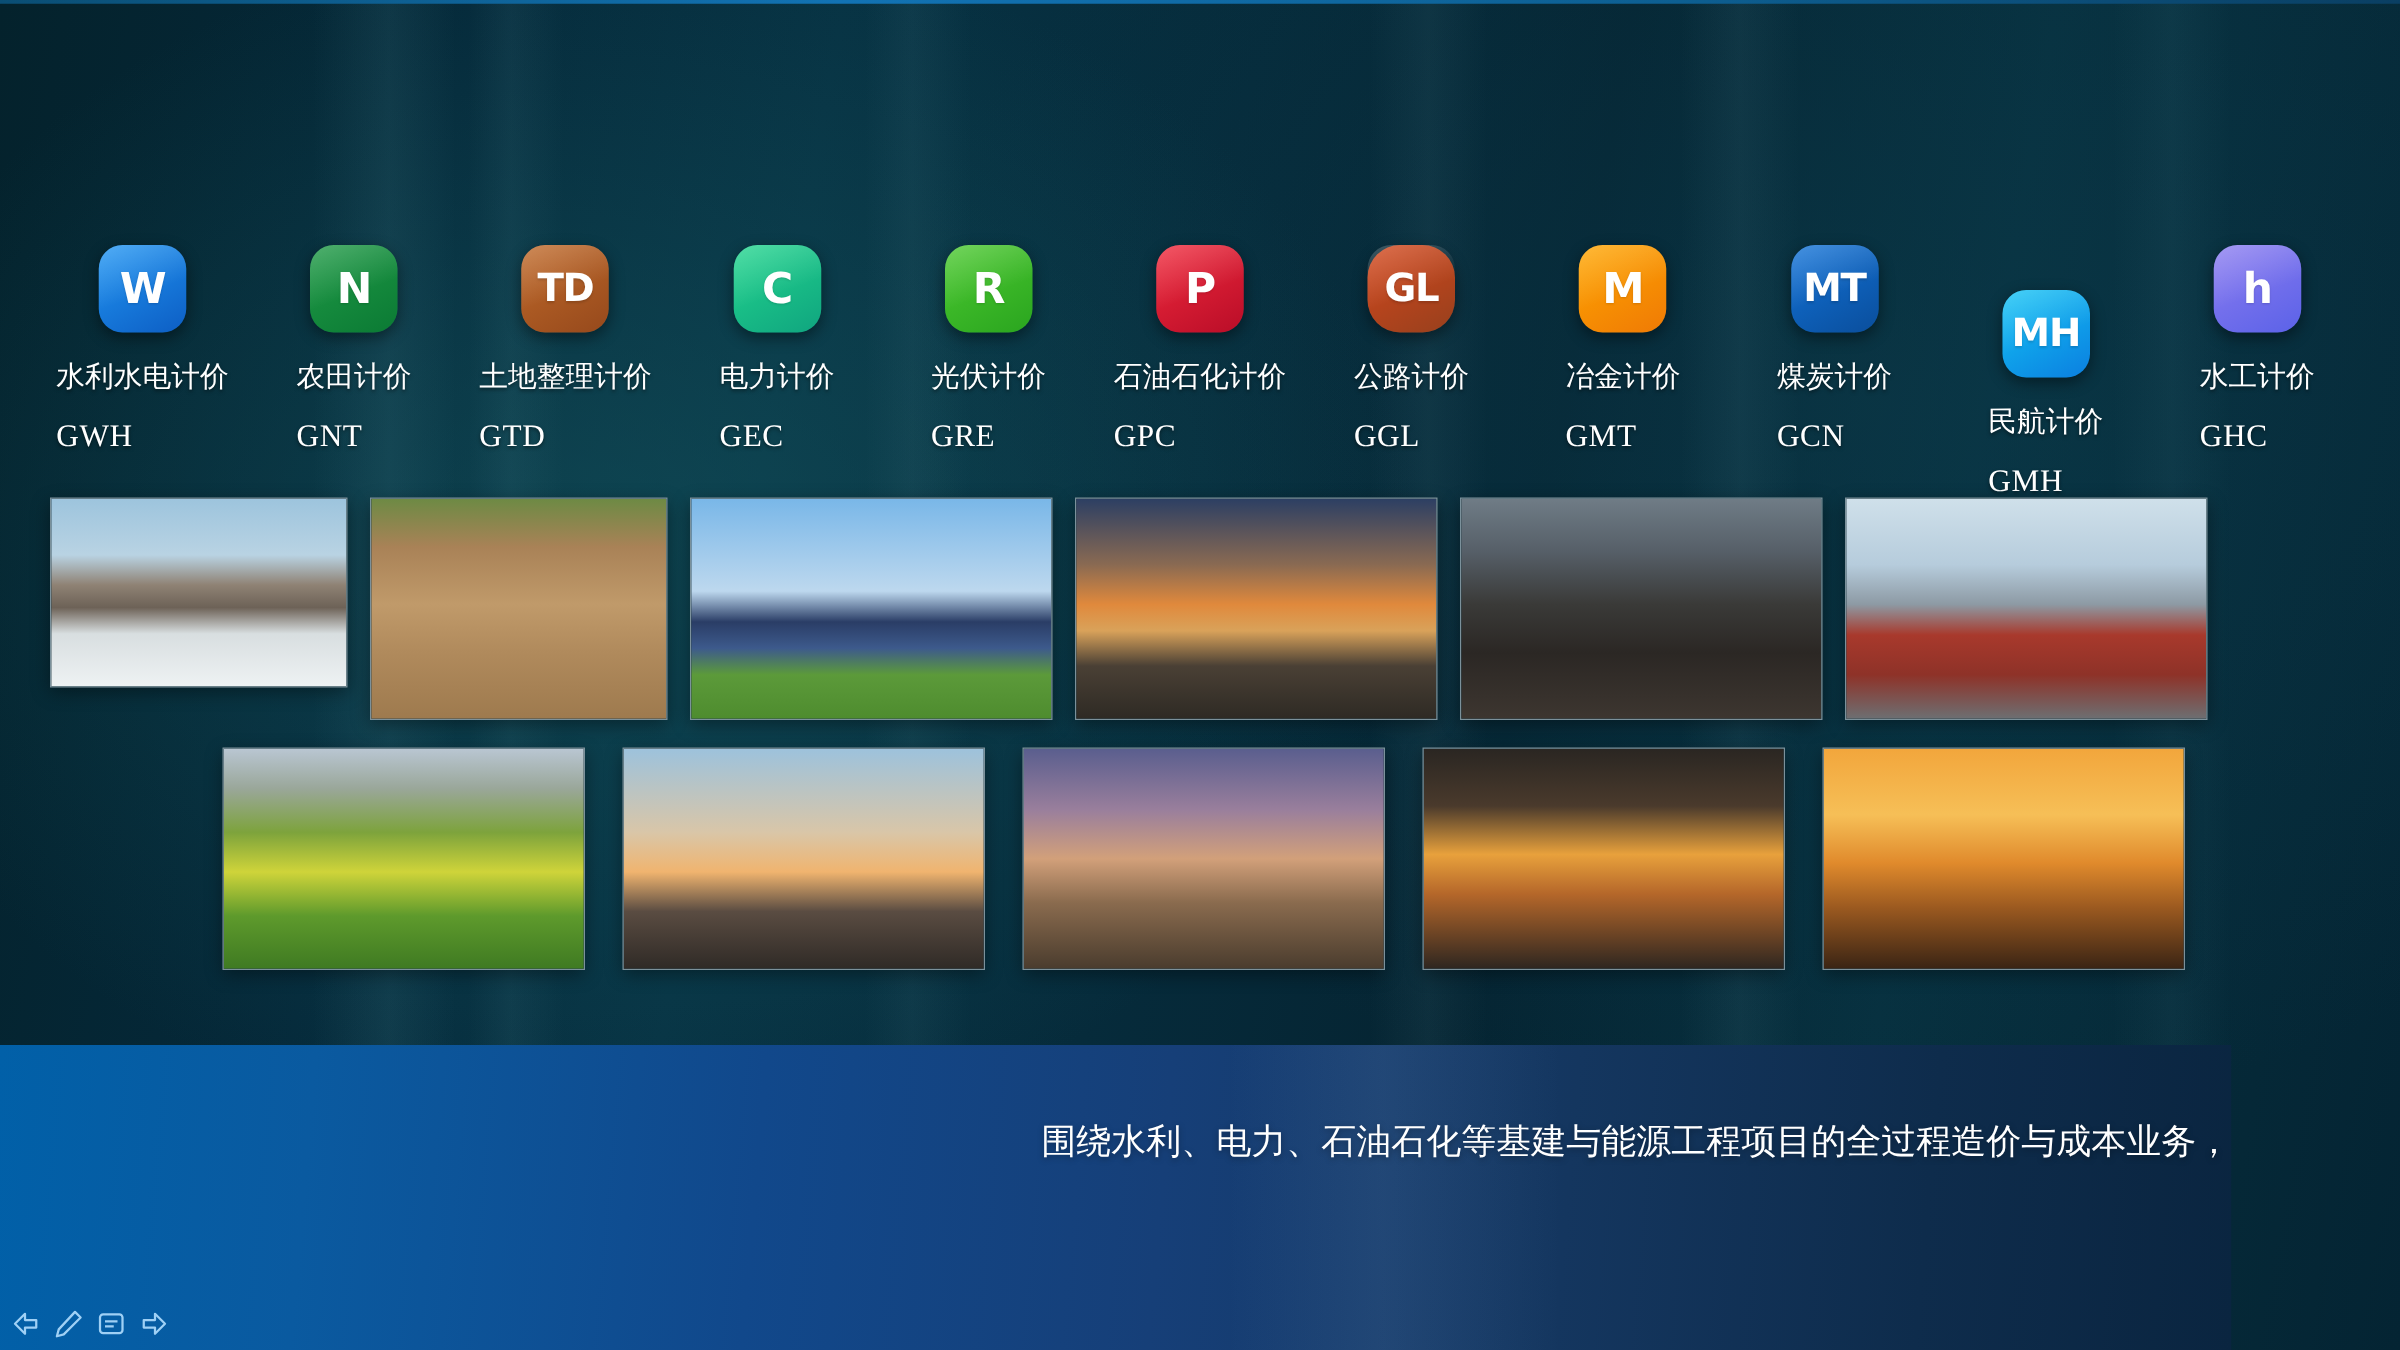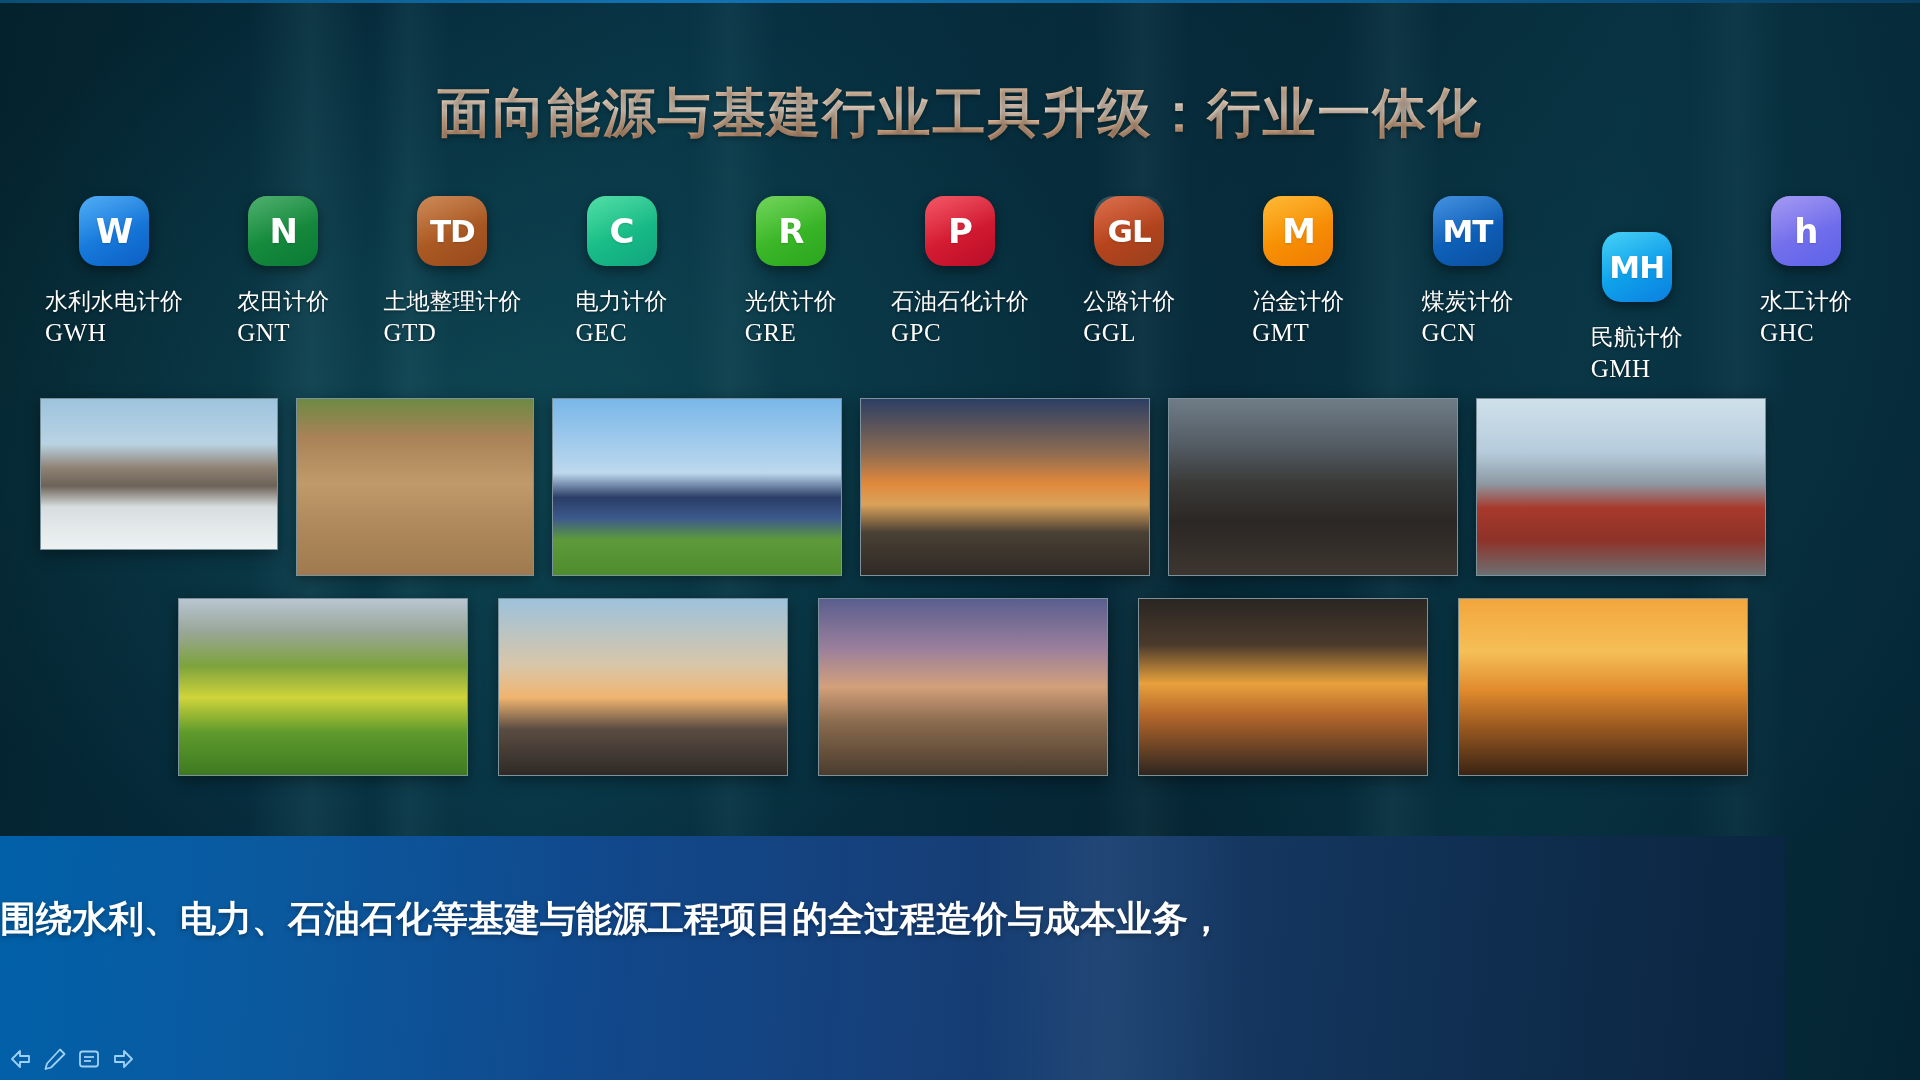--- a/index.html
+++ b/index.html
@@ -58,60 +58,59 @@
     position:relative;
   }
   .ico span{ position:relative; z-index:2; line-height:1;
     text-shadow:0 1px 2px rgba(0,0,0,.15); }
   .ico::after{ content:""; position:absolute; inset:0; border-radius:19px;
     background:linear-gradient(160deg,rgba(255,255,255,.22),rgba(255,255,255,0) 55%); }
   .ico.w span,.ico.h span{ font-size:34px; }
   .plabel{ margin-top:22px; text-align:left; color:#ffffff;
     font-size:23px; line-height:1.18; text-shadow:0 1px 3px rgba(0,0,0,.5);
     font-family:Liberation Serif, serif; white-space:nowrap;}
-  .pcode{ display:block; font-size:25px; margin-top:3px; letter-spacing:.5px; }
+  .pcode{ display:block; font-size:25px; margin-top:20px; letter-spacing:.5px; }
 
   
   .prow{ position:absolute; display:flex; }
   #row1{ top:398px; left:40px; gap:18px; }
   #row2{ top:598px; left:178px; gap:30px; }
   .photo{
     border:1px solid rgba(205,225,235,.55);
     box-shadow:0 4px 14px rgba(0,0,0,.4);
     position:relative; overflow:hidden; background:#17303a;
   }
   .photo .sky{ position:absolute; inset:0; }
 
   
   #banner{
     position:absolute; left:0; top:836px; width:1785px; height:244px;
     background:linear-gradient(95deg,#0160a8 0%,#0a5aa0 14%,#11488b 34%,#163f78 52%,#14365f 70%,#0e2c4c 86%,#0a2540 100%);
   }
   #banner .shine{ position:absolute; inset:0;
     background:linear-gradient(90deg,rgba(255,255,255,0) 55%,rgba(160,200,235,.09) 62%,rgba(255,255,255,0) 70%);}
-  #btext{ position:absolute; left:0; top:890px; width:1785px; text-align:left;
+  #btext{ position:absolute; left:0; top:890px; width:1785px; text-align:right;
     font-family:"DejaVu Sans","Liberation Sans",sans-serif;
-    font-size:36px; font-weight:bold; color:#ffffff; line-height:1.62;
+    font-size:28px; font-weight:normal; color:#ffffff; line-height:1.62;
     text-shadow:0 2px 5px rgba(0,0,0,.35); }
   #btext .hl{ color:#f3c96f; }
 
   
   #toolbar{ position:absolute; left:8px; bottom:8px; display:flex;
     align-items:center; gap:8px; }
   #toolbar .tb{ width:26px; height:26px; display:flex; align-items:center;
     justify-content:center; cursor:pointer; }
 </style>
 </head>
 <body>
 
 <div id="slide">
   <div id="streaks"></div>
   <div id="topline"></div>
 
-  <h1 id="title">面向能源与基建行业工具升级：行业一体化</h1>
 
   <div id="products">
       <div class="prod">
         <div class="ico w" style="background: linear-gradient(150deg, rgb(33, 150, 243), rgb(13, 94, 196));">
           <span>W</span>
         </div>
         <div class="plabel">水利水电计价<span class="pcode">GWH</span></div>
       </div>
       <div class="prod">
         <div class="ico w" style="background: linear-gradient(150deg, rgb(31, 154, 70), rgb(11, 122, 52));">

